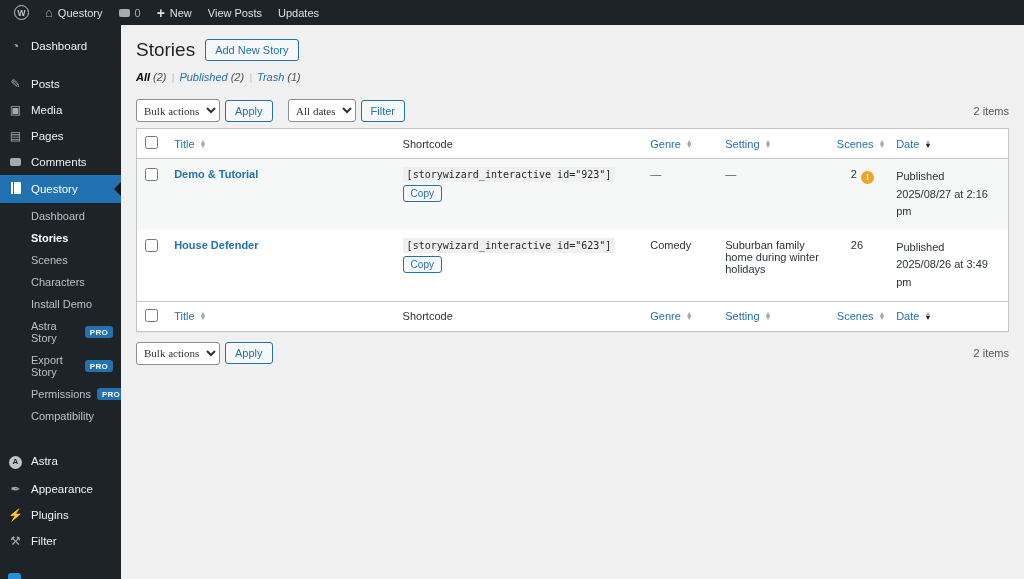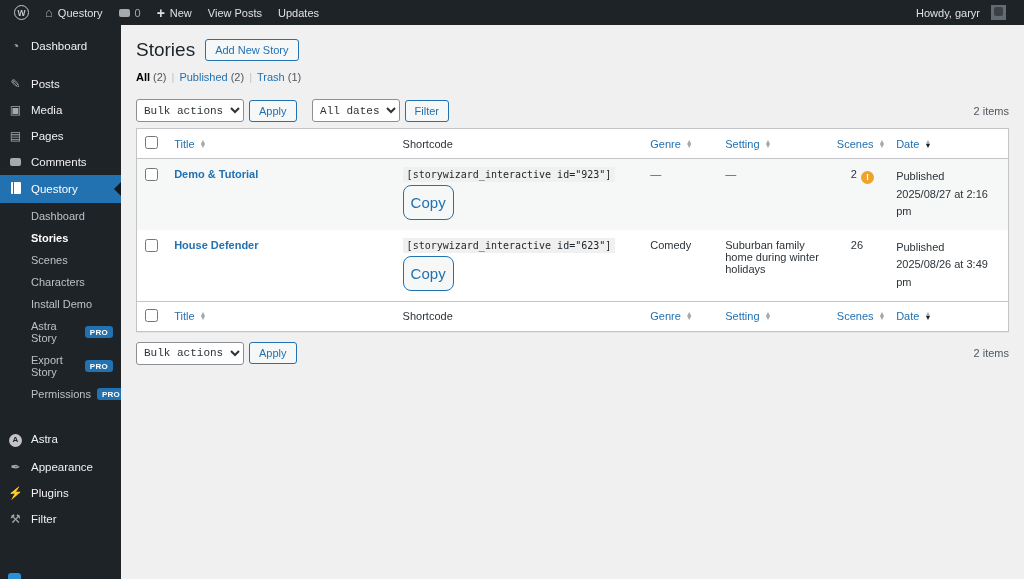--- a/index.html
+++ b/index.html
@@ -99,38 +99,38 @@
   }
   .so-chevron { font-size: 9px; color: #787c82; }
 
   .title-row { display: flex; align-items: center; gap: 10px; padding-top: 14px; }
   .page-title { font-size: 19px; font-weight: 400; color: #1d2327; }
   .button-secondary {
     background: #f6f7f7; border: 1px solid #2271b1; color: #2271b1;
     border-radius: 3px; padding: 4px 9px; font-size: 11px; cursor: pointer;
     font-family: "Liberation Sans", sans-serif;
   }
-  .button-small { padding: 8px 7px; font-size: 15px; border-radius: 8px; }
+  .button-small { padding: 2px 7px; font-size: 10px; border-radius: 3px; }
 
   .filters-row { display: flex; align-items: flex-end; justify-content: space-between; margin-top: 10px; }
-  .subsubsub { display: flex; align-items: center; font-size: 11px; padding-bottom: 4px; }
+  .subsubsub { display: flex; align-items: center; font-size: 11px; padding-bottom: 4px; font-style: italic; }
   .subsubsub .sep { color: #c3c4c7; margin: 0 5px; }
   .filter-link { color: #2271b1; cursor: pointer; text-decoration: none; }
   .filter-link.current { color: #000; font-weight: bold; }
   .filter-count { color: #50575e; font-weight: normal; margin-left: 3px; }
   .search-box { display: flex; align-items: center; gap: 6px; }
   .search-input {
     width: 160px; height: 22px; border: 1px solid #8c8f94; border-radius: 3px; background: #fff; padding: 0 5px; font-size: 11px;
   }
 
   .toolbar-row { display: flex; align-items: center; justify-content: space-between; margin-top: 12px; }
   .toolbar-left { display: flex; align-items: center; gap: 5px; }
   select {
     height: 23px; border: 1px solid #8c8f94; border-radius: 3px; background: #fff;
-    font-size: 11px; color: #2c3338; padding: 0 3px; font-family: Liberation Mono, monospace;
+    font-size: 11px; color: #2c3338; padding: 0 3px; font-family: Liberation Serif, serif;
   }
   .date-select { margin-left: 10px; text-align: right; }
   .items-count { color: #50575e; font-size: 11px; }
 
   
   table.list-table {
     width: 100%; border-collapse: collapse; background: #fff;
     border: 1px solid #c3c4c7; margin-top: 6px; table-layout: fixed;
     box-shadow: 0 1px 1px rgba(0,0,0,0.04);
   }
@@ -185,26 +185,20 @@
       <span class="plus-glyph">+</span>
       <span>New</span>
     </span>
     <span class="ab-item">
       <span>View Posts</span>
     </span>
     <span class="ab-item">
       <span>Updates</span>
     </span>
   </div>
-  <div class="ab-right">
-    <span class="ab-item">
-      <span>Howdy, garyr</span>
-      <span class="avatar"></span>
-    </span>
-  </div>
 </header>
 
 <div class="frame">
 
   <aside class="sidebar">
 
     <div class="menu-item">
       <span class="mi-icon">◔</span>
       <span>Dashboard</span>
     </div>
@@ -250,20 +244,23 @@
         <span>Astra Story</span>
         <span class="pro-badge">PRO</span>
       </div>
       <div class="submenu-item">
         <span>Export Story</span>
         <span class="pro-badge">PRO</span>
       </div>
       <div class="submenu-item">
         <span>Permissions</span>
         <span class="pro-badge">PRO</span>
+      </div>
+      <div class="submenu-item">
+        <span>Compatibility</span>
       </div>
     </div>
 
     <div class="menu-gap"></div>
     <div class="menu-item">
       <span class="mi-icon"><span class="astra-icon">A</span></span>
       <span>Astra</span>
     </div>
     <div class="menu-item">
       <span class="mi-icon">✒</span>

